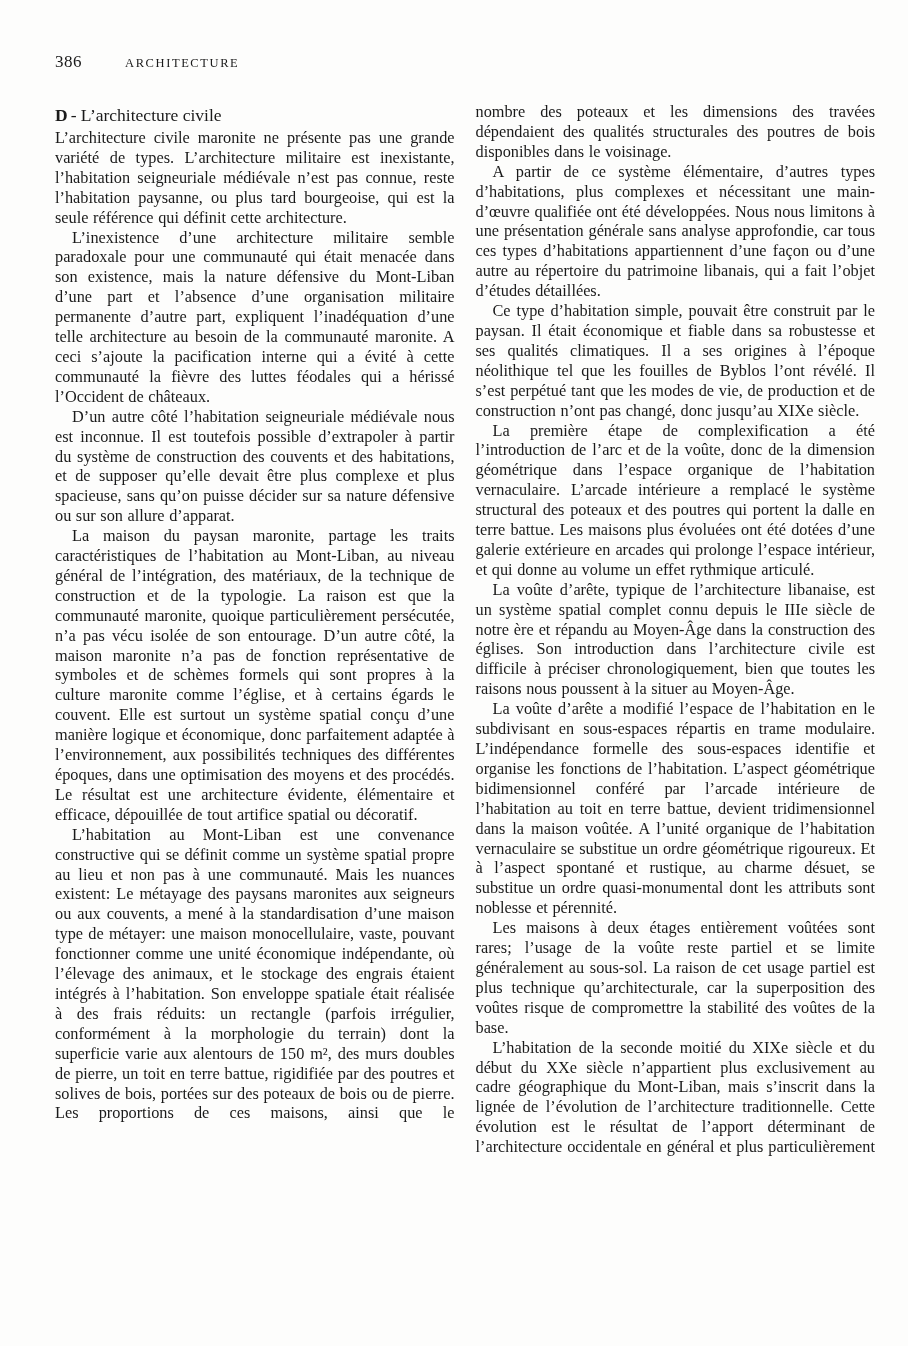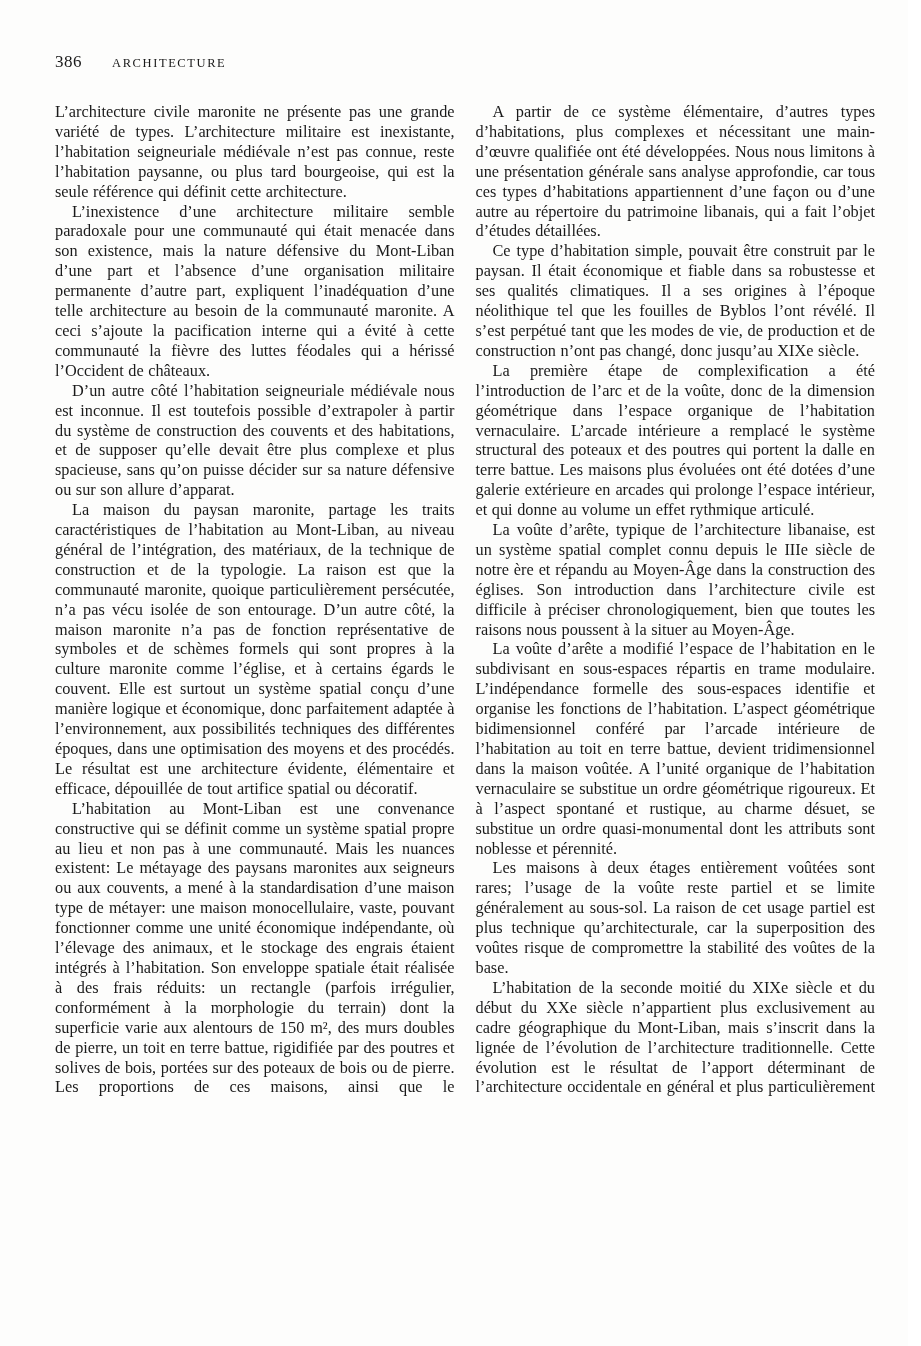--- a/index.html
+++ b/index.html
@@ -22,21 +22,21 @@
     display: flex;
     align-items: baseline;
     margin-bottom: 30px;
     user-select: none;
   }
   .page-num {
     font-size: 17px;
     letter-spacing: 0.5px;
   }
   .running-title {
-    margin-left: 30px;
+    margin-left: 43px;
     font-size: 12.5px;
     letter-spacing: 1.6px;
   }
   .columns {
     display: flex;
     gap: 21px;
   }
   .col {
     width: 406px;
   }
@@ -75,28 +75,30 @@
 <div class="page">
 
   <header class="running-header">
     <span class="page-num">386</span>
     <span class="running-title">ARCHITECTURE</span>
   </header>
 
   <div class="columns">
 
     <div class="col">
+      <h2 class="section-heading"><span class="letter">D</span><span>- L’architecture civile</span></h2>
       <p class="noindent">L’architecture civile maronite ne présente pas une grande variété de types. L’architecture militaire est inexistante, l’habitation seigneuriale médiévale n’est pas connue, reste l’habitation paysanne, ou plus tard bourgeoise, qui est la seule référence qui définit cette architecture.</p>
       <p>L’inexistence d’une architecture militaire semble paradoxale pour une communauté qui était menacée dans son existence, mais la nature défensive du Mont-Liban d’une part et l’absence d’une organisation militaire permanente d’autre part, expliquent l’inadéquation d’une telle architecture au besoin de la communauté maronite. A ceci s’ajoute la pacification interne qui a évité à cette communauté la fièvre des luttes féodales qui a hérissé l’Occident de châteaux.</p>
       <p>D’un autre côté l’habitation seigneuriale médiévale nous est inconnue. Il est toutefois possible d’extrapoler à partir du système de construction des couvents et des habitations, et de supposer qu’elle devait être plus complexe et plus spacieuse, sans qu’on puisse décider sur sa nature défensive ou sur son allure d’apparat.</p>
       <p>La maison du paysan maronite, partage les traits caractéristiques de l’habitation au Mont-Liban, au niveau général de l’intégration, des matériaux, de la technique de construction et de la typologie. La raison est que la communauté maronite, quoique particulièrement persécutée, n’a pas vécu isolée de son entourage. D’un autre côté, la maison maronite n’a pas de fonction représentative de symboles et de schèmes formels qui sont propres à la culture maronite comme l’église, et à certains égards le couvent. Elle est surtout un système spatial conçu d’une manière logique et économique, donc parfaitement adaptée à l’environnement, aux possibilités techniques des différentes époques, dans une optimisation des moyens et des procédés. Le résultat est une architecture évidente, élémentaire et efficace, dépouillée de tout artifice spatial ou décoratif.</p>
       <p class="cont">L’habitation au Mont-Liban est une convenance constructive qui se définit comme un système spatial propre au lieu et non pas à une communauté. Mais les nuances existent: Le métayage des paysans maronites aux seigneurs ou aux couvents, a mené à la standardisation d’une maison type de métayer: une maison monocellulaire, vaste, pouvant fonctionner comme une unité économique indépendante, où l’élevage des animaux, et le stockage des engrais étaient intégrés à l’habitation. Son enveloppe spatiale était réalisée à des frais réduits: un rectangle (parfois irrégulier, conformément à la morphologie du terrain) dont la superficie varie aux alentours de 150 m², des murs doubles de pierre, un toit en terre battue, rigidifiée par des poutres et solives de bois, portées sur des poteaux de bois ou de pierre. Les proportions de ces maisons, ainsi que le</p>
     </div>
 
     <div class="col">
+      <p class="noindent">nombre des poteaux et les dimensions des travées dépendaient des qualités structurales des poutres de bois disponibles dans le voisinage.</p>
       <p>A partir de ce système élémentaire, d’autres types d’habitations, plus complexes et nécessitant une main-d’œuvre qualifiée ont été développées. Nous nous limitons à une présentation générale sans analyse approfondie, car tous ces types d’habitations appartiennent d’une façon ou d’une autre au répertoire du patrimoine libanais, qui a fait l’objet d’études détaillées.</p>
       <p>Ce type d’habitation simple, pouvait être construit par le paysan. Il était économique et fiable dans sa robustesse et ses qualités climatiques. Il a ses origines à l’époque néolithique tel que les fouilles de Byblos l’ont révélé. Il s’est perpétué tant que les modes de vie, de production et de construction n’ont pas changé, donc jusqu’au XIXe siècle.</p>
       <p>La première étape de complexification a été l’introduction de l’arc et de la voûte, donc de la dimension géométrique dans l’espace organique de l’habitation vernaculaire. L’arcade intérieure a remplacé le système structural des poteaux et des poutres qui portent la dalle en terre battue. Les maisons plus évoluées ont été dotées d’une galerie extérieure en arcades qui prolonge l’espace intérieur, et qui donne au volume un effet rythmique articulé.</p>
       <p>La voûte d’arête, typique de l’architecture libanaise, est un système spatial complet connu depuis le IIIe siècle de notre ère et répandu au Moyen-Âge dans la construction des églises. Son introduction dans l’architecture civile est difficile à préciser chronologiquement, bien que toutes les raisons nous poussent à la situer au Moyen-Âge.</p>
       <p>La voûte d’arête a modifié l’espace de l’habitation en le subdivisant en sous-espaces répartis en trame modulaire. L’indépendance formelle des sous-espaces identifie et organise les fonctions de l’habitation. L’aspect géométrique bidimensionnel conféré par l’arcade intérieure de l’habitation au toit en terre battue, devient tridimensionnel dans la maison voûtée. A l’unité organique de l’habitation vernaculaire se substitue un ordre géométrique rigoureux. Et à l’aspect spontané et rustique, au charme désuet, se substitue un ordre quasi-monumental dont les attributs sont noblesse et pérennité.</p>
       <p>Les maisons à deux étages entièrement voûtées sont rares; l’usage de la voûte reste partiel et se limite généralement au sous-sol. La raison de cet usage partiel est plus technique qu’architecturale, car la superposition des voûtes risque de compromettre la stabilité des voûtes de la base.</p>
       <p class="cont">L’habitation de la seconde moitié du XIXe siècle et du début du XXe siècle n’appartient plus exclusivement au cadre géographique du Mont-Liban, mais s’inscrit dans la lignée de l’évolution de l’architecture traditionnelle. Cette évolution est le résultat de l’apport déterminant de l’architecture occidentale en général et plus particulièrement</p>
     </div>
 
   </div>

